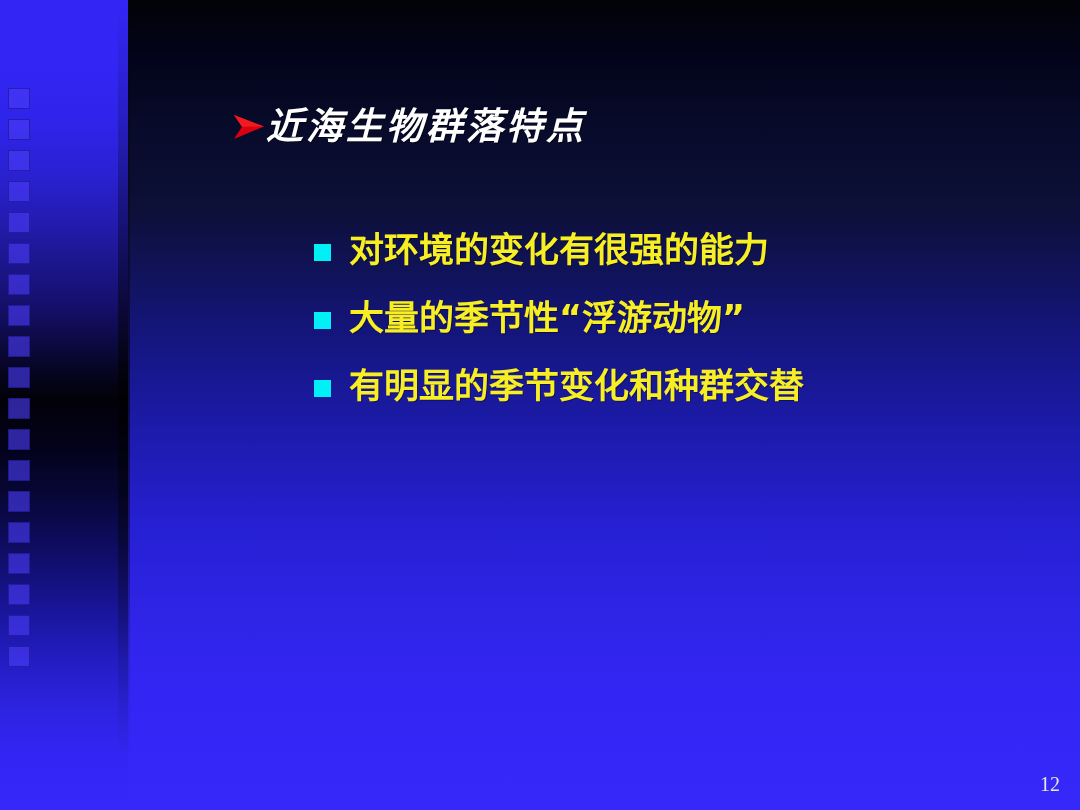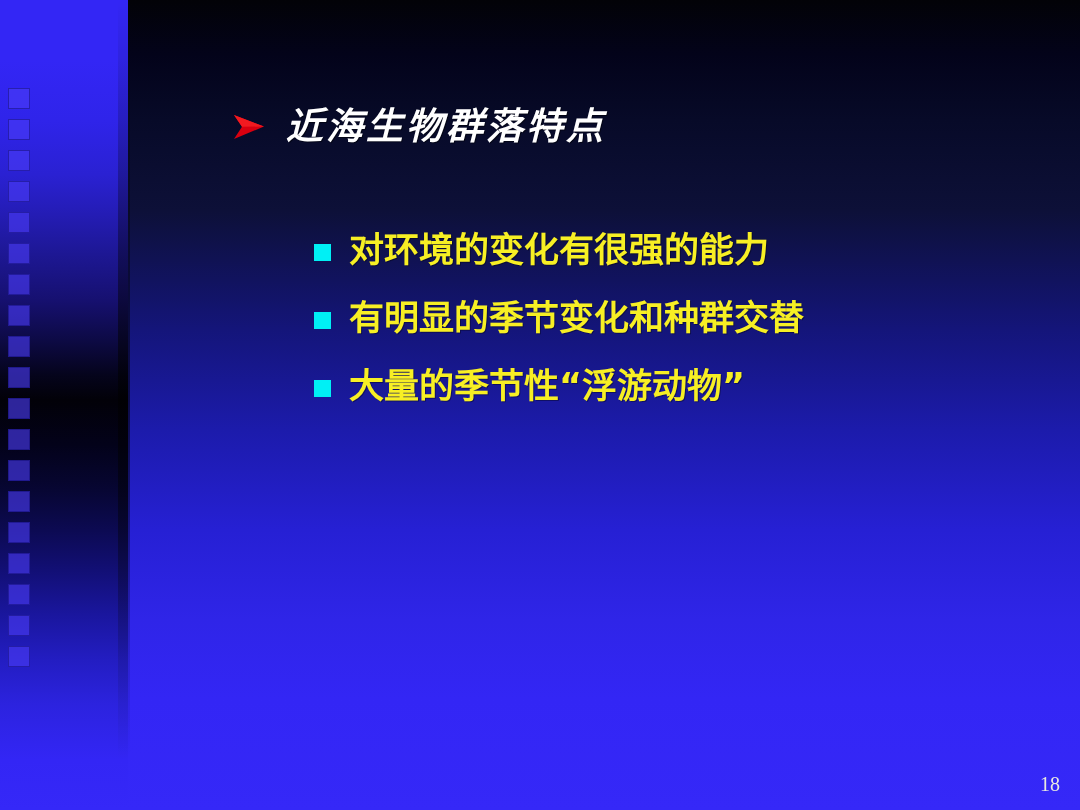--- a/index.html
+++ b/index.html
@@ -104,21 +104,20 @@
     box-shadow: inset 0 0 0 1px rgba(20, 14, 120, 0.55);
   }
 
   
   #title-row {
     position: absolute;
     left: 232px;
     top: 108px;
     display: flex;
     align-items: center;
-    gap: 20px;
   }
   #title-arrow {
     width: 34px;
     height: 30px;
     flex: none;
     display: block;
   }
   #title-text {
     color: #ffffff;
     font-family: "DejaVu Serif", "Liberation Serif", serif;
@@ -214,26 +213,26 @@
 
   <div id="bullets">
 
     <div class="bullet-row">
       <span class="bullet-marker"></span>
       <span class="bullet-text">对环境的变化有很强的能力</span>
     </div>
 
     <div class="bullet-row">
       <span class="bullet-marker"></span>
+      <span class="bullet-text">大量的季节性“浮游动物”</span>
+    </div>
+
+    <div class="bullet-row">
+      <span class="bullet-marker"></span>
       <span class="bullet-text">有明显的季节变化和种群交替</span>
     </div>
 
-    <div class="bullet-row">
-      <span class="bullet-marker"></span>
-      <span class="bullet-text">大量的季节性“浮游动物”</span>
-    </div>
-
 
   </div>
 
-  <div id="page-number">18</div>
+  <div id="page-number">12</div>
 
 </div>
 
 </body></html>

